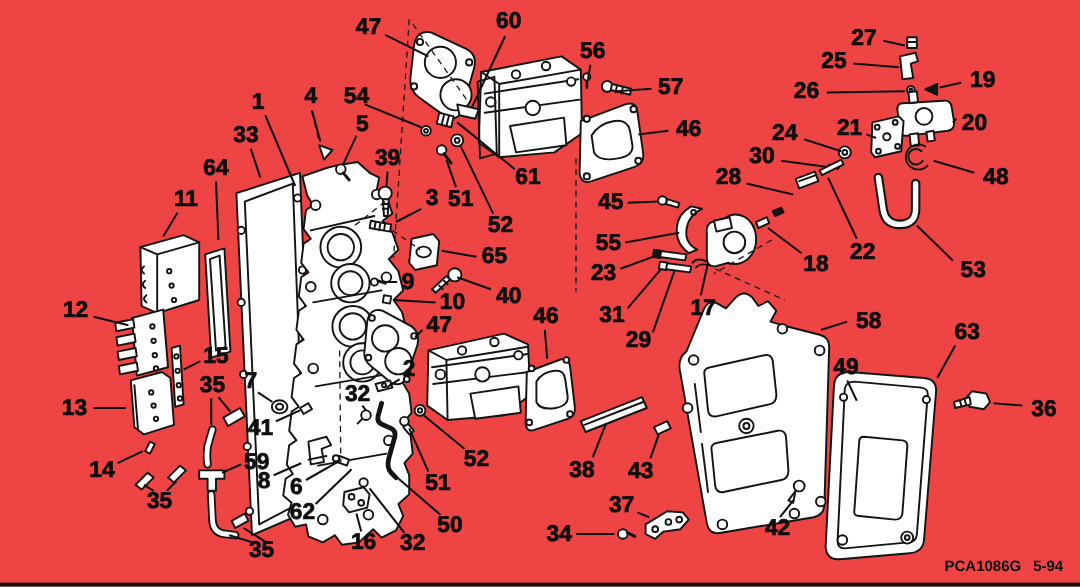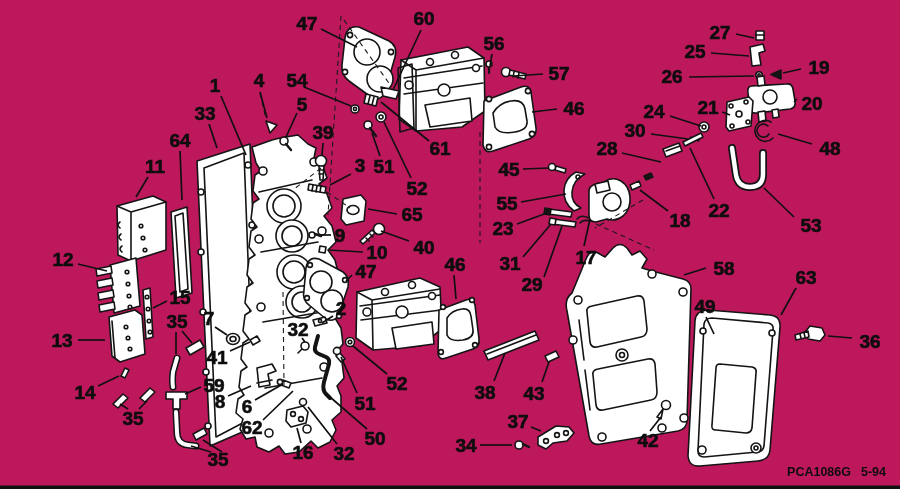--- a/index.html
+++ b/index.html
@@ -1,16 +1,16 @@
 <!DOCTYPE html>
 <html><head>
 <meta charset="utf-8">
 <style>
   html,body{margin:0;padding:0;background:#ffffff;}
-  .page{position:relative;width:900px;height:489px;background:#be185d;overflow:hidden;
+  .page{position:relative;width:900px;height:489px;background:#ef4444;overflow:hidden;
         font-family:"Liberation Sans",sans-serif;}
   svg{display:block;}
   .part{stroke:#141414;stroke-width:1.6;stroke-linejoin:round;stroke-linecap:round;}
   .leader{stroke:#101010;stroke-width:1.7;}
   .guide{stroke:#1a1a1a;stroke-width:1.1;fill:none;stroke-dasharray:5 4;}
   text.callout{font-family:"Liberation Sans",sans-serif;font-weight:bold;font-size:19px;
                fill:#0d0d0d;stroke:#0d0d0d;stroke-width:0.6;paint-order:stroke;}
   text.footer{font-family:"Liberation Sans",sans-serif;font-weight:bold;font-size:12.5px;fill:#0d0d0d;}
 </style>
 </head>

